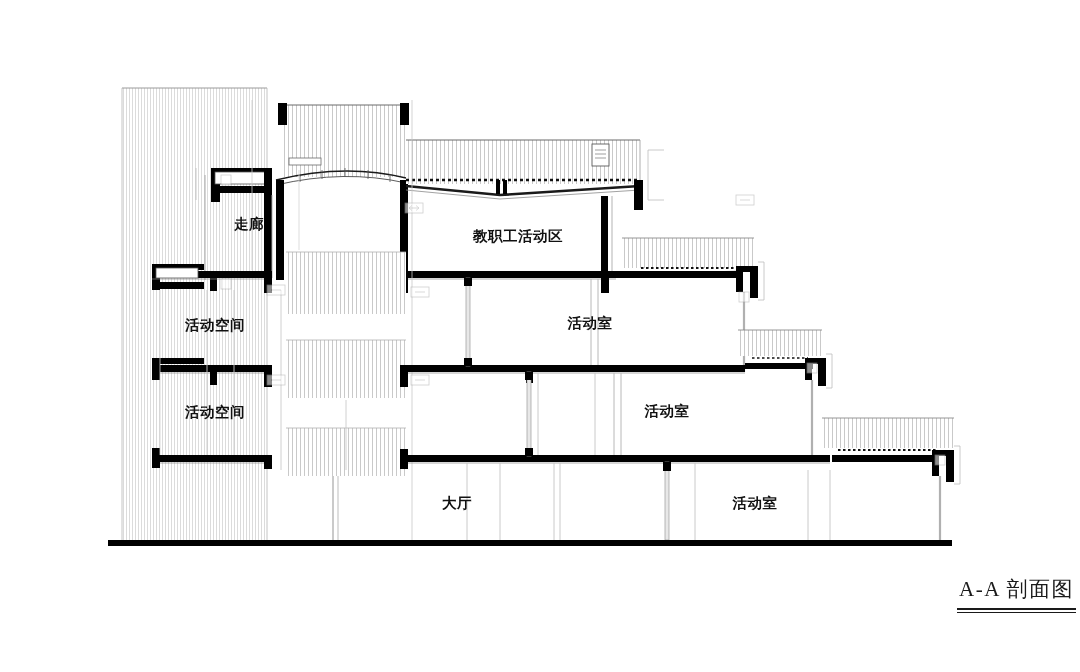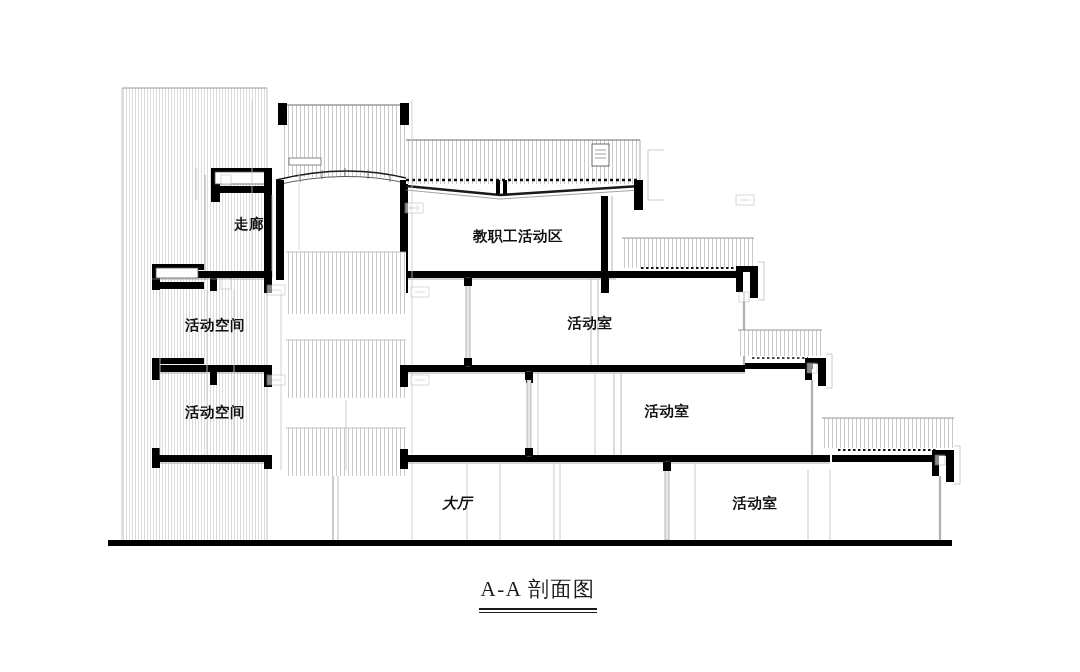--- a/index.html
+++ b/index.html
@@ -37,21 +37,21 @@
     white-space: nowrap;
     letter-spacing: 0.5px;
     transform: translate(-50%, -50%);
     pointer-events: none;
   }
   #title-block {
     position: absolute;
     left: 0;
     top: 575px;
     width: 1076px;
-    text-align: center;
+    text-align: right;
   }
   #title-text {
     display: inline-block;
     font-family: "Liberation Serif", serif;
     font-size: 21px;
     color: #1a1a1a;
     letter-spacing: 1.5px;
     padding: 0 2px 5px 2px;
     border-bottom: 2.2px solid #1a1a1a;
     position: relative;
@@ -342,20 +342,20 @@
       <line x1="338" y1="476" x2="338" y2="540" stroke="#bdbdbd" stroke-width="1"></line>
     </g>
   </svg>
 
   <div class="room-label" style="left:249px; top:224px;">走廊</div>
   <div class="room-label" style="left:518px; top:236px;">教职工活动区</div>
   <div class="room-label" style="left:215px; top:325px;">活动空间</div>
   <div class="room-label" style="left:590px; top:323px;">活动室</div>
   <div class="room-label" style="left:215px; top:412px;">活动空间</div>
   <div class="room-label" style="left:667px; top:411px;">活动室</div>
-  <div class="room-label" style="left:457px; top:503px;font-style:italic;">大厅</div>
+  <div class="room-label" style="left:457px; top:503px;">大厅</div>
   <div class="room-label" style="left:755px; top:503px;">活动室</div>
 
   <div id="title-block">
     <span id="title-text">A-A 剖面图</span>
   </div>
 
 </div>
 
 </body></html>

